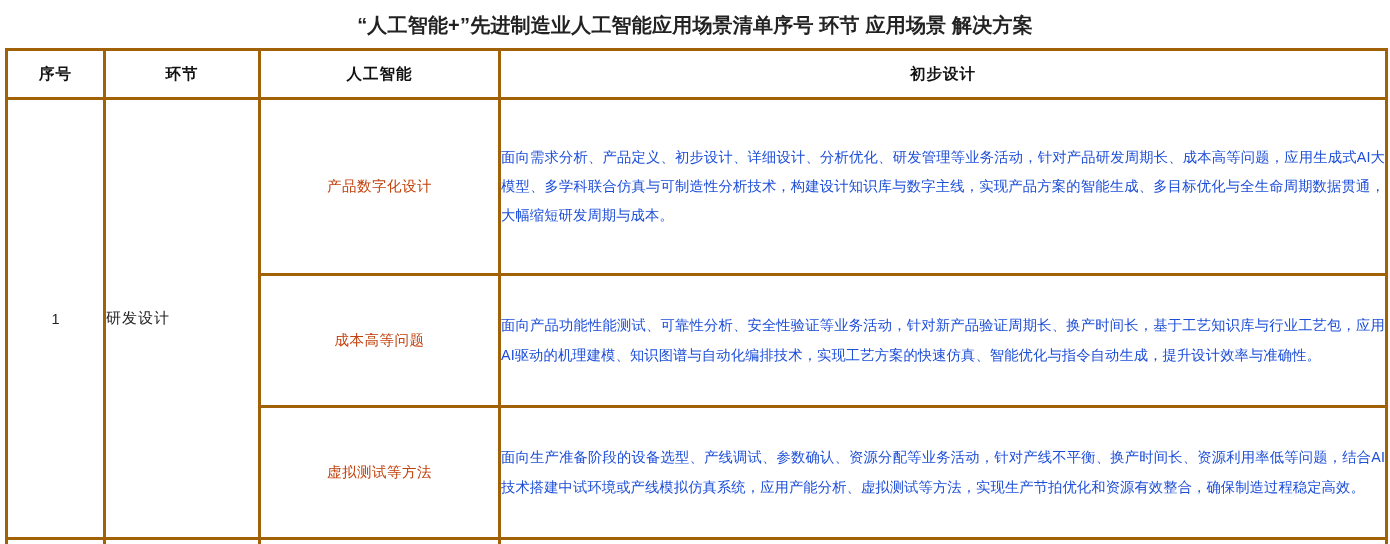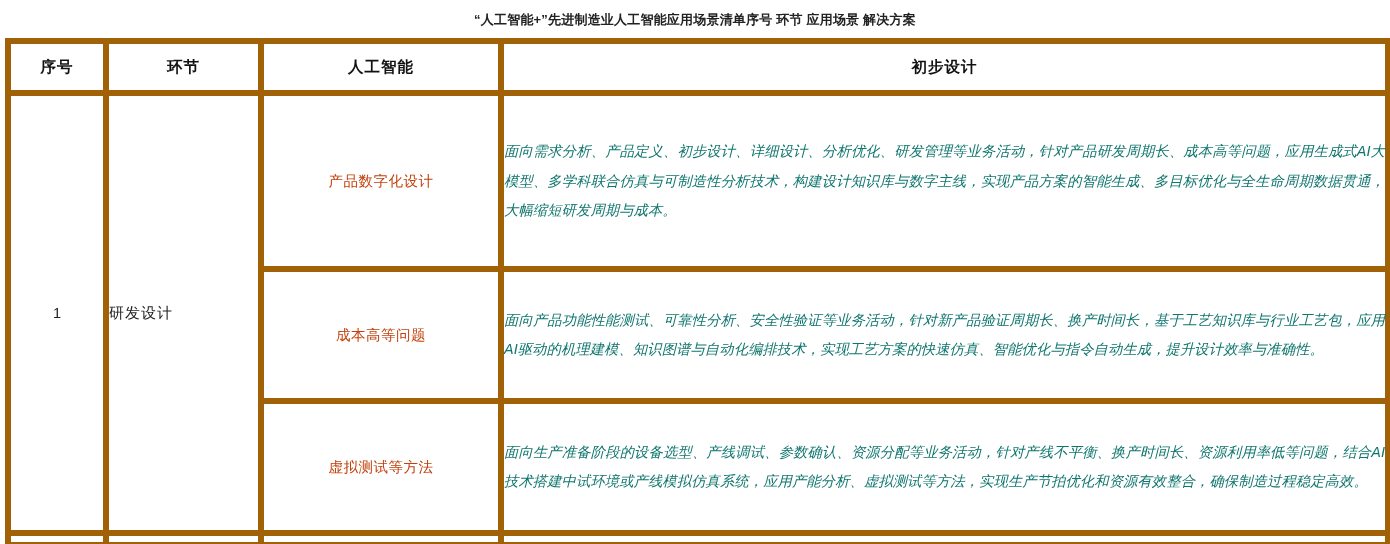--- a/index.html
+++ b/index.html
@@ -14,35 +14,35 @@
     font-family: "Liberation Sans", sans-serif;
     color: #1a1a1a;
   }
   .page {
     width: 1390px;
     box-sizing: border-box;
     padding: 0;
   }
   .doc-title {
     text-align: center;
-    font-size: 13px;
+    font-size: 20px;
     line-height: 1.4;
     font-weight: 600;
     color: #222;
     padding: 11px 40px 9px 40px;
     letter-spacing: 0.2px;
   }
   table.scene-table {
     border-collapse: collapse;
     table-layout: fixed;
     width: 1380px;
     margin: 0 0 0 5px;
   }
   table.scene-table td, table.scene-table th {
-    border: 6px solid #a16207;
+    border: 3px solid #a16207;
     vertical-align: middle;
     padding: 0;
   }
   thead th {
     background: #ffffff;
     font-size: 15.5px;
     font-weight: 700;
     color: #111;
     text-align: center;
     height: 46px;
@@ -68,25 +68,24 @@
     text-align: center;
     font-size: 14.5px;
     color: #c2410c;
     padding: 10px 8px;
     letter-spacing: 0.5px;
   }
   td.solution-cell {
     text-align: left;
     font-size: 14.3px;
     line-height: 2.05;
-    color: #0f766e;
+    color: #1d4ed8;
     padding: 12px 16px 12px 14px;
     letter-spacing: 0.1px;
     text-align: justify;
-    font-style: italic;
   }
   .row-tall { height: 176px; }
   .row-mid { height: 132px; }
 </style>
 </head>
 <body>
 
 <div class="page">
 
   <div class="doc-title">“人工智能+”先进制造业人工智能应用场景清单序号 环节 应用场景 解决方案</div>

